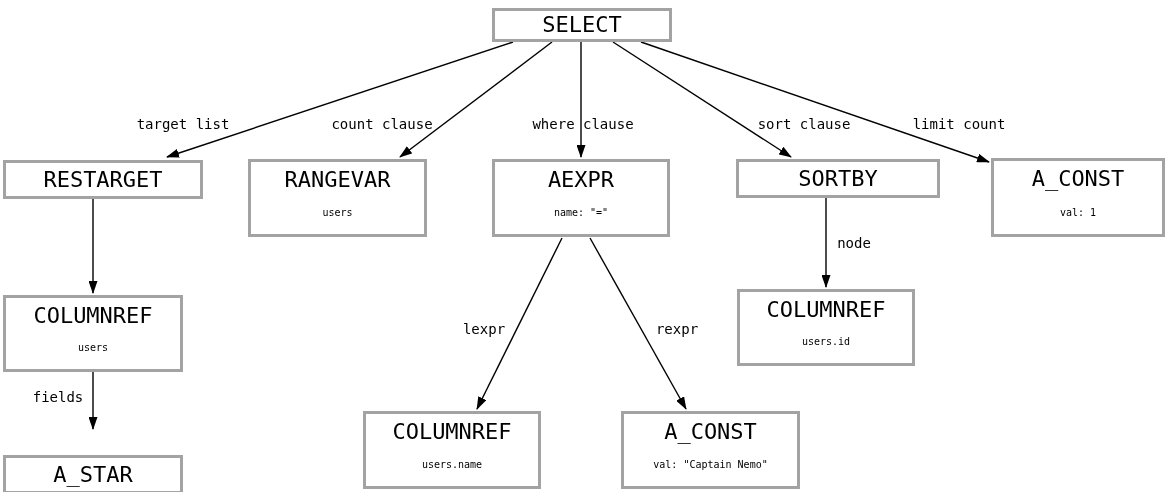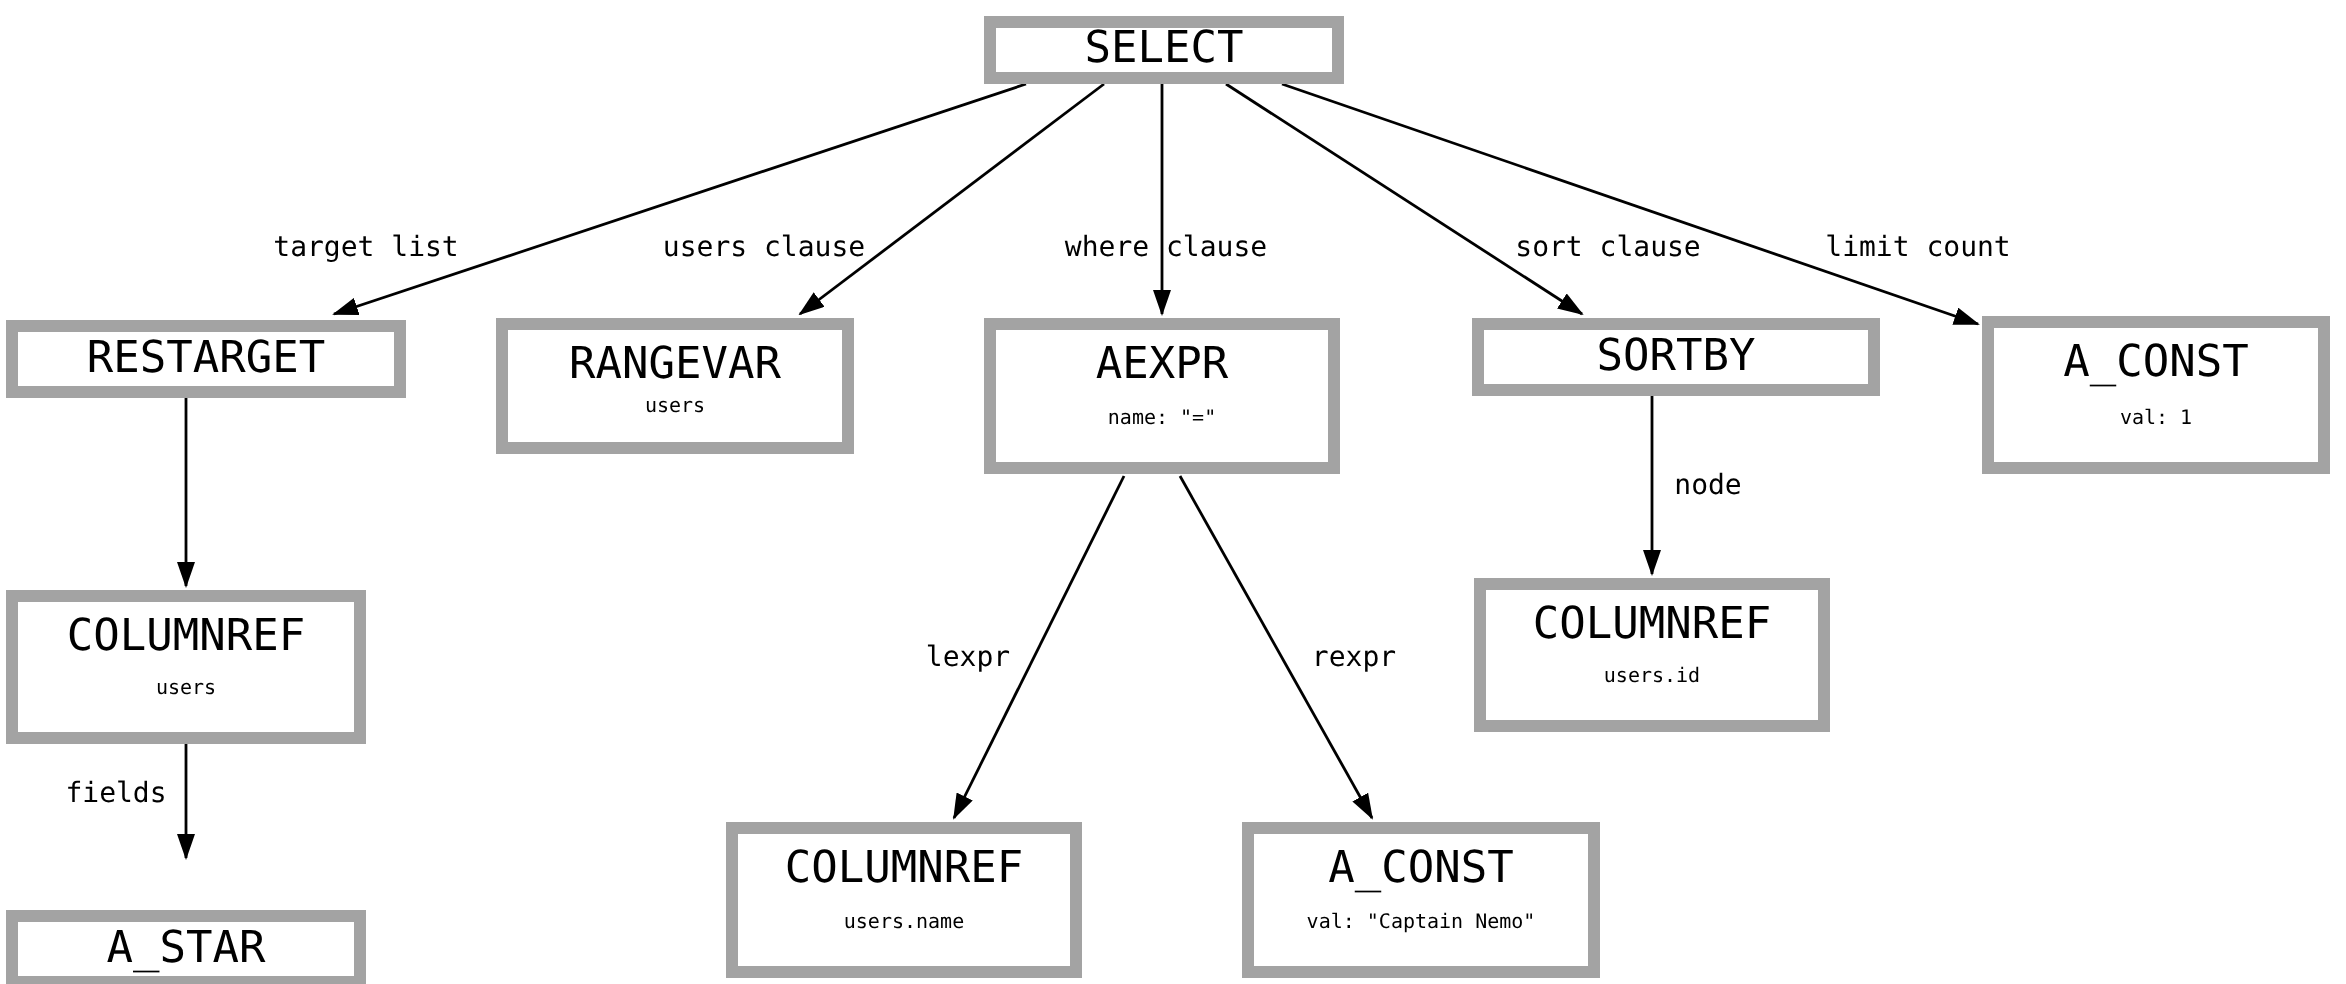--- a/index.html
+++ b/index.html
@@ -23,21 +23,21 @@
     width: 1173px;
     height: 492px;
   }
   #edge-layer line {
     stroke: #000000;
     stroke-width: 1.4;
   }
   .node {
     position: absolute;
     box-sizing: border-box;
-    border: 6px solid #a3a3a3;
+    border: 3px solid #a3a3a3;
     background: #ffffff;
     display: flex;
     flex-direction: column;
     align-items: center;
   }
   .node.single {
     justify-content: center;
   }
   .node.double {
     justify-content: space-between;
@@ -79,38 +79,38 @@
     <line x1="613" y1="42" x2="791" y2="157" marker-end="url(#arrow)"></line>
     <line x1="641" y1="42" x2="989" y2="162" marker-end="url(#arrow)"></line>
     <line x1="93" y1="199" x2="93" y2="293" marker-end="url(#arrow)"></line>
     <line x1="93" y1="372" x2="93" y2="429" marker-end="url(#arrow)"></line>
     <line x1="562" y1="238" x2="477" y2="409" marker-end="url(#arrow)"></line>
     <line x1="590" y1="238" x2="686" y2="409" marker-end="url(#arrow)"></line>
     <line x1="826" y1="198" x2="826" y2="287" marker-end="url(#arrow)"></line>
   </svg>
 
   <div class="edge-label" style="left:183px; top:124px;">target list</div>
-  <div class="edge-label" style="left:382px; top:124px;">users clause</div>
+  <div class="edge-label" style="left:382px; top:124px;">count clause</div>
   <div class="edge-label" style="left:583px; top:124px;">where clause</div>
   <div class="edge-label" style="left:804px; top:124px;">sort clause</div>
   <div class="edge-label" style="left:959px; top:124px;">limit count</div>
   <div class="edge-label" style="left:58px;  top:397px;">fields</div>
   <div class="edge-label" style="left:484px; top:329px;">lexpr</div>
   <div class="edge-label" style="left:677px; top:329px;">rexpr</div>
   <div class="edge-label" style="left:854px; top:243px;">node</div>
 
   <div class="node single" style="left:492px; top:8px;   width:180px; height:34px;">
     <div class="node-title">SELECT</div>
   </div>
 
   <div class="node single" style="left:3px;   top:160px; width:200px; height:39px;">
     <div class="node-title">RESTARGET</div>
   </div>
 
-  <div class="node double" style="left:248px; top:159px; width:179px; height:68px;">
+  <div class="node double" style="left:248px; top:159px; width:179px; height:78px;">
     <div class="node-title">RANGEVAR</div>
     <div class="node-value">users</div>
   </div>
 
   <div class="node double" style="left:492px; top:159px; width:178px; height:78px;">
     <div class="node-title">AEXPR</div>
     <div class="node-value">name: "="</div>
   </div>
 
   <div class="node single" style="left:736px; top:159px; width:204px; height:39px;">

